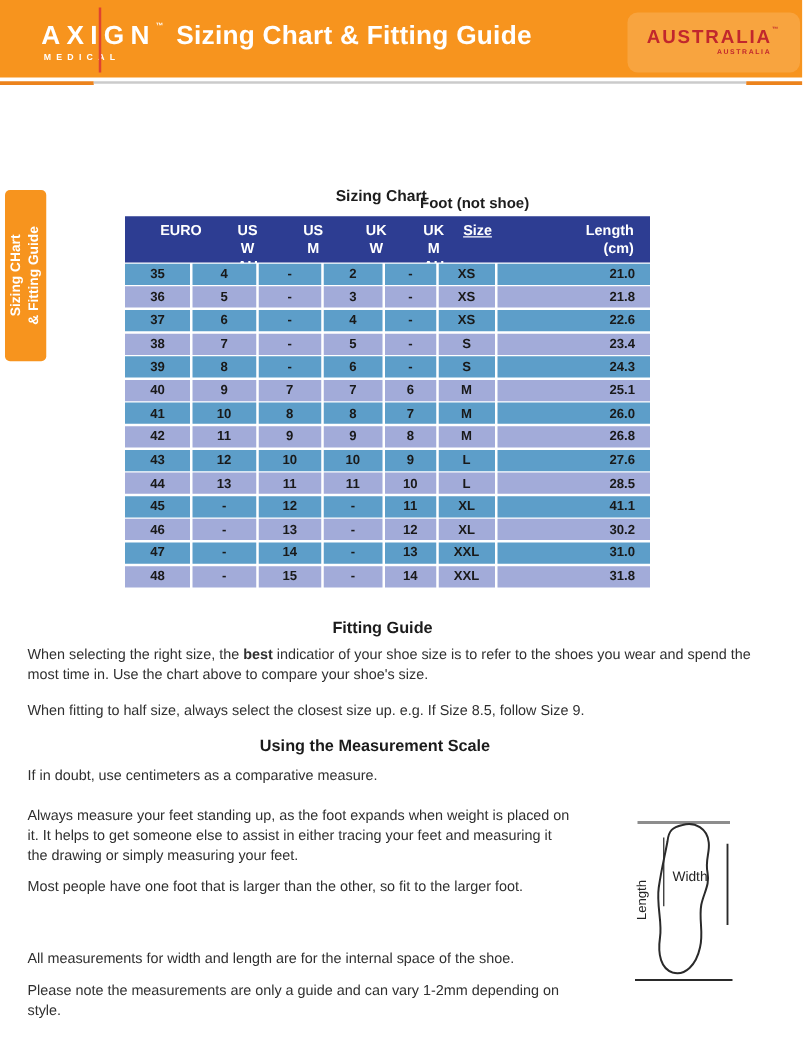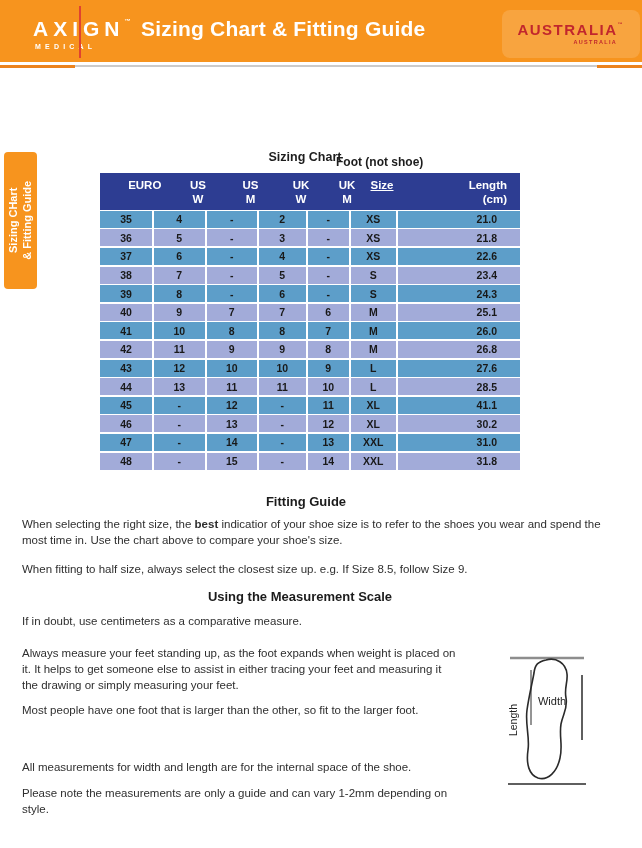--- a/index.html
+++ b/index.html
@@ -52,21 +52,21 @@
   .hcell.h0{width:53.5px;} .hcell.h1{width:53px;} .hcell.h2{width:52px;} .hcell.h3{width:49px;}
   .hcell.h4{width:43px;} .hcell.h5{width:47px;justify-content:flex-start;padding-left:20px;text-decoration:underline;}
   .hcell.h6{width:122.5px;justify-content:flex-end;text-align:right;padding-right:13px;}
   .tbody{position:absolute;left:100px;top:210.8px;width:484px;display:grid;
     grid-template-columns:52px 51.5px 50.5px 47.5px 41.5px 45.5px 122.5px;
     grid-auto-rows:17px;column-gap:1.5px;row-gap:1.6px;}
   .cell{display:flex;align-items:center;justify-content:center;
     font-size:10.5px;font-weight:bold;color:#191919;}
   .cell.blu{background:var(--row-blue);}
   .cell.lav{background:var(--row-lav);}
-  .cell.len{justify-content:flex-end;padding-right:23px;}
+  .cell.len{justify-content:flex-end;padding-right:12px;}
 
   
   .sec-heading{position:absolute;left:0;width:612px;text-align:center;
     font-size:13px;font-weight:bold;color:#1b1b1b;}
   #fitting-heading{top:494px;}
   #measure-heading{top:589px;width:600px;}
   .para{position:absolute;left:22px;font-size:11.5px;line-height:15.8px;color:#2f2f2f;}
   #p1{top:517px;width:602px;}
   #p2{top:562px;width:602px;}
   #p3{top:614px;width:560px;}

